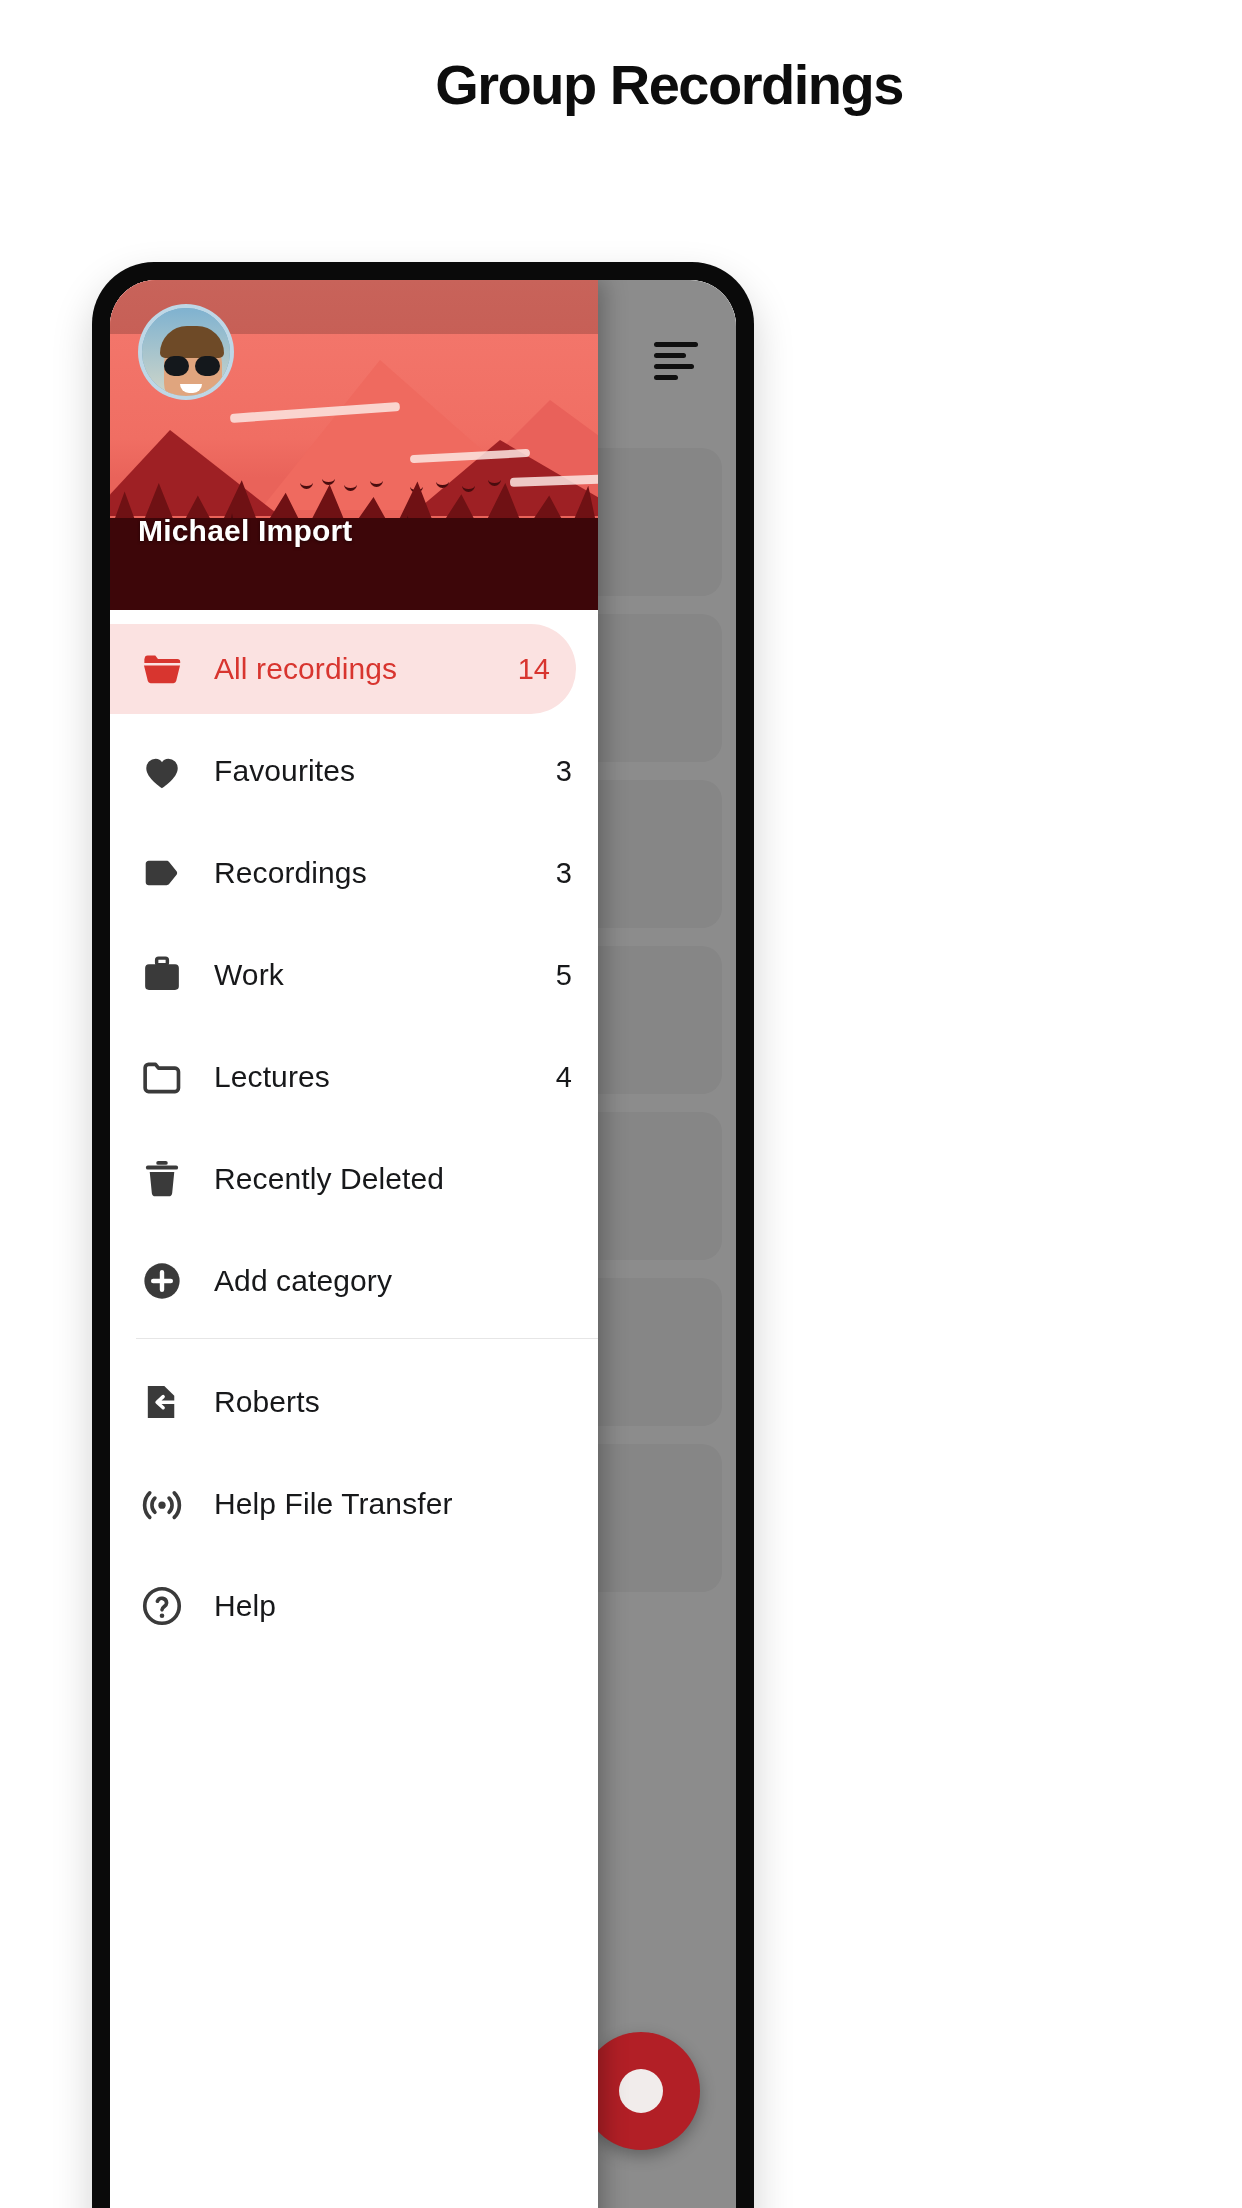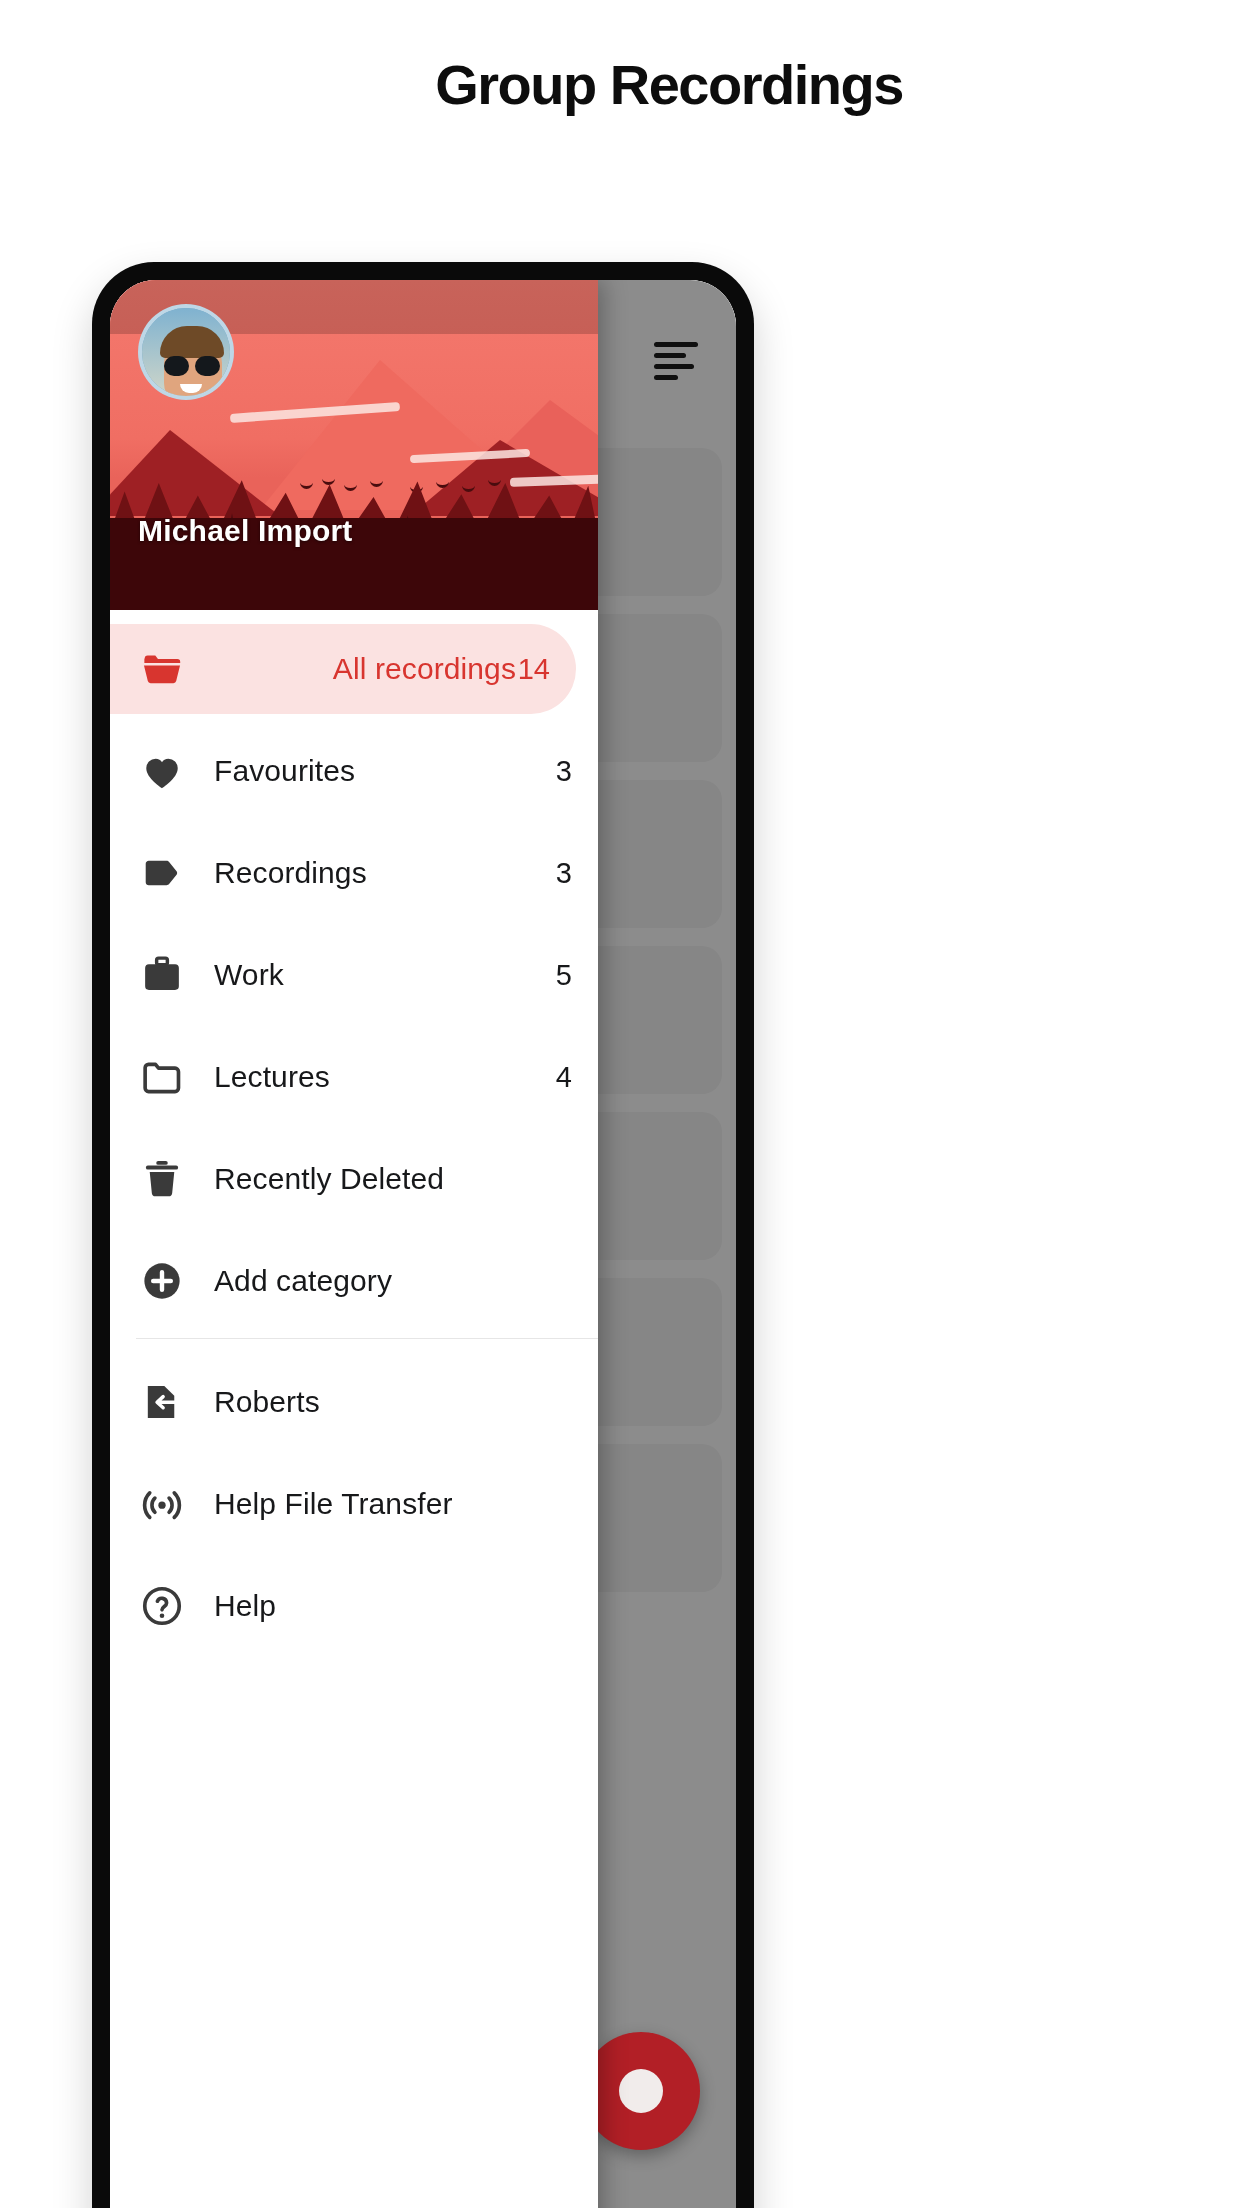--- a/index.html
+++ b/index.html
@@ -138,21 +138,21 @@
   .mrow {
     position:relative; display:flex; align-items:center;
     height:90px; padding:0 26px 0 0; margin: 0 0 12px 0;
   }
   .mrow.active {
     background:#fbe2e1; border-radius:0 46px 46px 0; margin-right:22px;
   }
   .mico { width:104px; display:flex; align-items:center; justify-content:center; flex:0 0 104px; }
   .mico svg { display:block; }
   .mlabel { font-size:30px; color:#17181a; font-weight:400; flex:1; letter-spacing:.1px; }
-  .mrow.active .mlabel { color:#d8352f;text-align:right; }
+  .mrow.active .mlabel { color:#d8352f; }
   .mcount { font-size:29px; color:#17181a; min-width:34px; text-align:right; }
   .mrow.active .mcount { color:#d8352f; }
   .divider { height:1px; background:#e6e6e6; margin:12px 0 18px 26px; }
 </style>
 </head>
 <body>
 
 <div class="page">
 
   <div class="headline">

